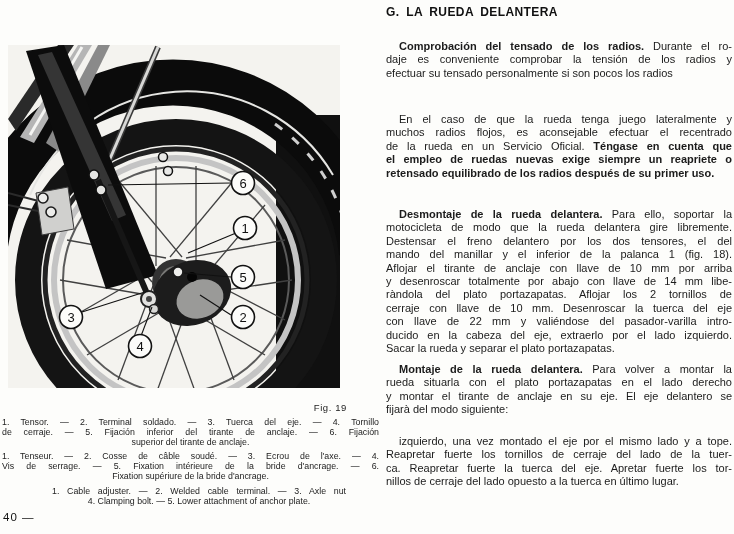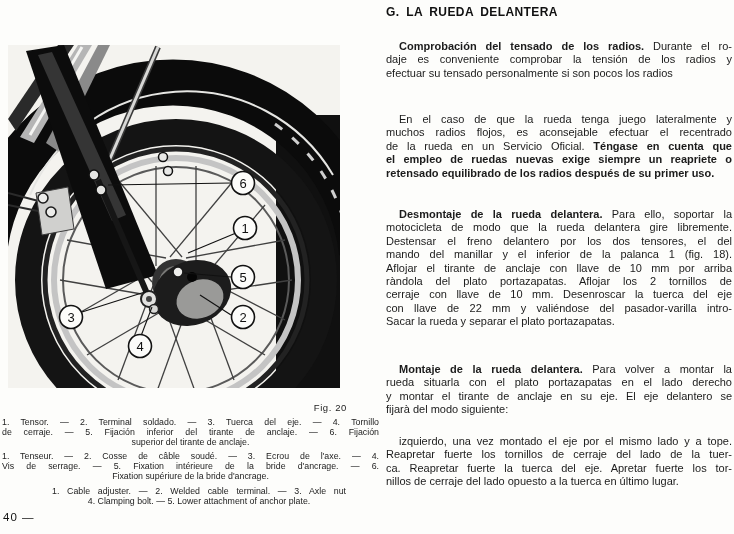--- a/index.html
+++ b/index.html
@@ -143,21 +143,21 @@
         <text class="co-txt" x="63" y="272" text-anchor="middle" dominant-baseline="central">3</text>
       </g>
       <g>
         <circle cx="132" cy="301" r="11.5" fill="#fcfcfa" stroke="#111" stroke-width="1.6"></circle>
         <text class="co-txt" x="132" y="301" text-anchor="middle" dominant-baseline="central">4</text>
       </g>
     </g>
   </svg>
 </div>
 
-<div class="abs fig-caption">Fig. 20</div>
+<div class="abs fig-caption">Fig. 19</div>
 
 <div class="abs legend legend-es">
     <div class="ln">1. Tensor. — 2. Terminal soldado. — 3. Tuerca del eje. — 4. Tornillo</div>
     <div class="ln">de cerraje. — 5. Fijación inferior del tirante de anclaje. — 6. Fijación</div>
     <div class="ln">superior del tirante de anclaje.</div>
   </div>
 <div class="abs legend legend-fr">
     <div class="ln">1. Tenseur. — 2. Cosse de câble soudé. — 3. Ecrou de l'axe. — 4.</div>
     <div class="ln">Vis de serrage. — 5. Fixation intérieure de la bride d'ancrage. — 6.</div>
     <div class="ln">Fixation supériure de la bride d'ancrage.</div>
@@ -181,23 +181,25 @@
     <div class="ln">de la rueda en un Servicio Oficial. <b>Téngase en cuenta que</b></div>
     <div class="ln"><b>el empleo de ruedas nuevas exige siempre un reapriete o</b></div>
     <div class="ln"><b>retensado equilibrado de los radios después de su primer uso.</b></div>
   </div>
 <div class="abs col para p3">
     <div class="ln"><b>Desmontaje de la rueda delantera.</b> Para ello, soportar la</div>
     <div class="ln">motocicleta de modo que la rueda delantera gire libremente.</div>
     <div class="ln">Destensar el freno delantero por los dos tensores, el del</div>
     <div class="ln">mando del manillar y el inferior de la palanca 1 (fig. 18).</div>
     <div class="ln">Aflojar el tirante de anclaje con llave de 10 mm por arriba</div>
+    <div class="ln">y desenroscar totalmente por abajo con llave de 14 mm libe-</div>
     <div class="ln">ràndola del plato portazapatas. Aflojar los 2 tornillos de</div>
     <div class="ln">cerraje con llave de 10 mm. Desenroscar la tuerca del eje</div>
     <div class="ln">con llave de 22 mm y valiéndose del pasador-varilla intro-</div>
+    <div class="ln">ducido en la cabeza del eje, extraerlo por el lado izquierdo.</div>
     <div class="ln">Sacar la rueda y separar el plato portazapatas.</div>
   </div>
 <div class="abs col para p4">
     <div class="ln"><b>Montaje de la rueda delantera.</b> Para volver a montar la</div>
     <div class="ln">rueda situarla con el plato portazapatas en el lado derecho</div>
     <div class="ln">y montar el tirante de anclaje en su eje. El eje delantero se</div>
     <div class="ln">fijarà del modo siguiente:</div>
   </div>
 <div class="abs col para p5">
     <div class="ln">izquierdo, una vez montado el eje por el mismo lado y a tope.</div>

